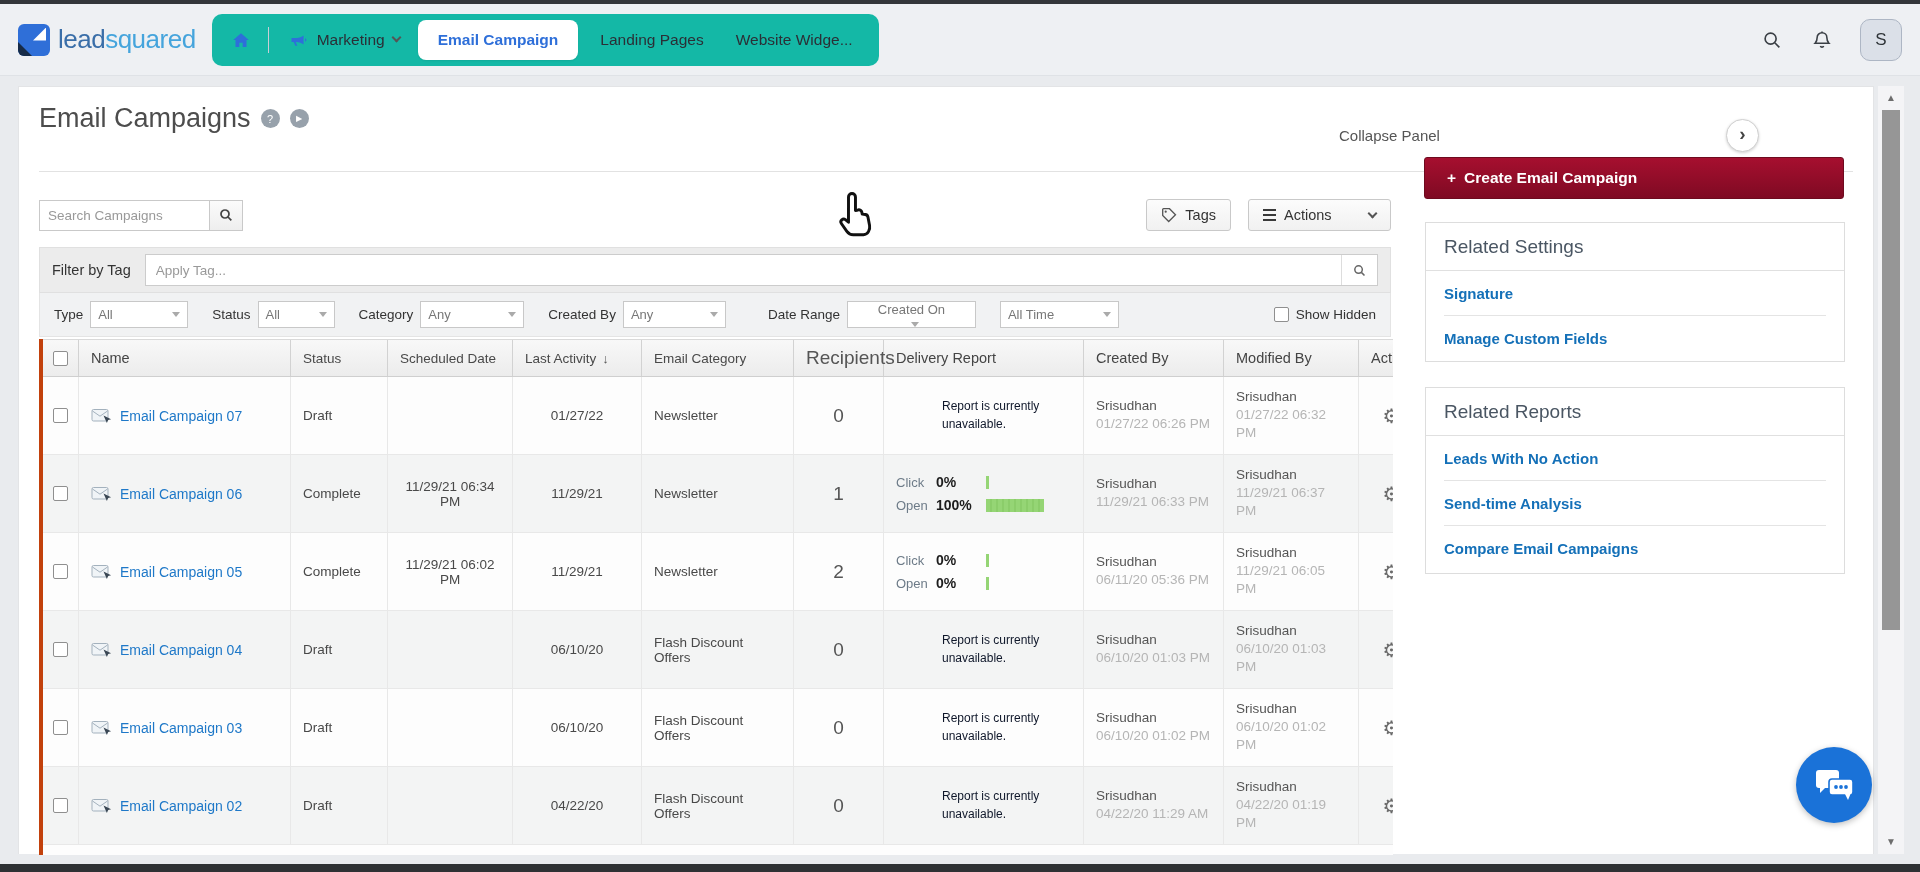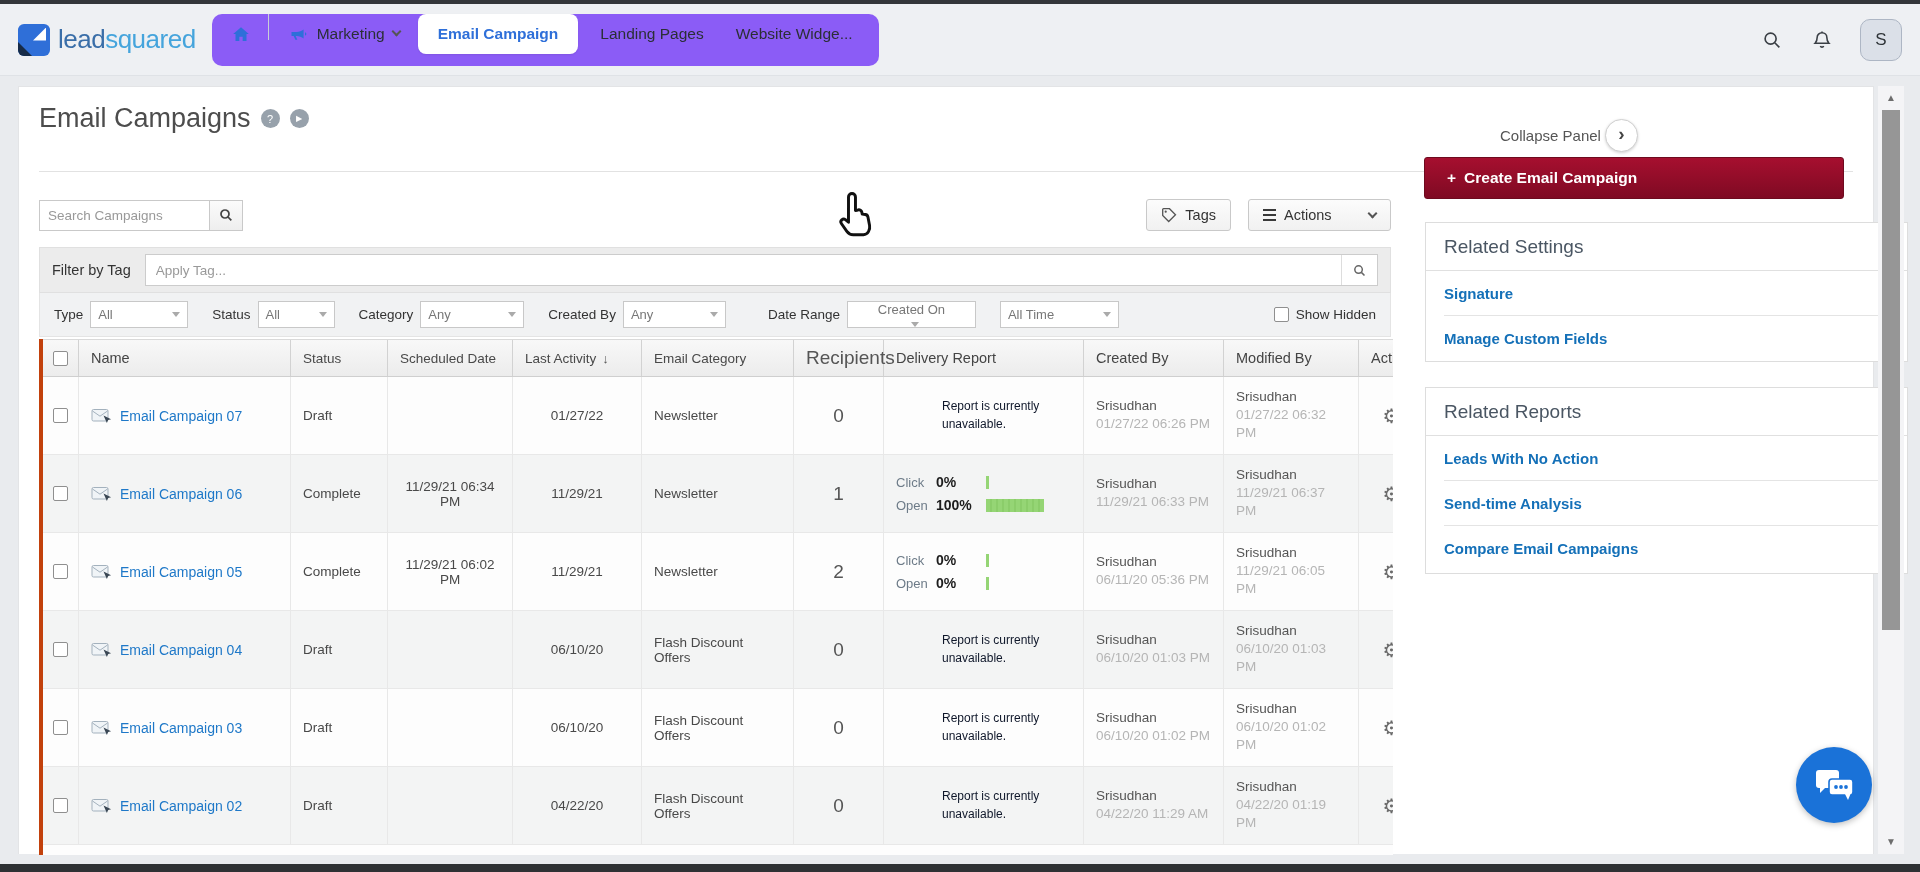--- a/index.html
+++ b/index.html
@@ -20,22 +20,22 @@
             display:flex; align-items:center; }
   .logo { display:flex; align-items:center; margin-left:18px; gap:8px; }
   .logo-mark { width:32px; height:32px; border-radius:6px; background:#2f6fd8; position:relative; overflow:hidden; }
   .logo-mark::before { content:""; position:absolute; left:0; bottom:0; border-left:14px solid #172b47;
                        border-top:14px solid transparent; }
   .logo-mark::after  { content:""; position:absolute; right:4px; top:4px; width:13px; height:13px;
                        background:#fff; clip-path:polygon(100% 0,100% 100%,0 100%); }
   .logo-text { font-size:26px; font-weight:500; letter-spacing:-0.5px; }
   .logo-text .lead { color:#3a6ea8;margin-top:8px; }
   .logo-text .squared { color:#45a4dc; }
-  .tabstrip { display:flex; align-items:flex-start; height:52px; margin-left:16px;
-              background:#8b5cf6; border-radius:10px; padding:0 10px; }
+  .tabstrip { display:flex; align-items:center; height:52px; margin-left:16px;
+              background:#14b8a6; border-radius:10px; padding:0 10px; }
   .home-seg { display:flex; align-items:center; justify-content:center; width:38px; height:40px; cursor:pointer; }
   .vdiv { width:1px; height:26px; background:#c9ced6; margin:0 8px; }
   .mkt { display:flex; align-items:center; gap:8px; padding:0 12px; height:40px; cursor:pointer;
          font-size:15.5px; color:#2b2f36; }
   .chev-down { width:7px; height:7px; border-right:2px solid #555; border-bottom:2px solid #555;
                transform:rotate(45deg); margin-top:-4px; }
   .tab { padding:0 16px; height:40px; display:flex; align-items:center; font-size:15.5px;
          color:#2b2f36; cursor:pointer; white-space:nowrap; }
   .tab.active { background:#fff; border-radius:8px; color:#2e6fd9; font-weight:bold;
                 box-shadow:0 1px 2px rgba(0,0,0,.08); margin:0 6px; padding:0 20px; }
@@ -133,31 +133,31 @@
   .bar { height:13px; background:#95d575; display:inline-block; }
   .bar-sm { width:3px; }
   .bar-lg { width:58px; background:repeating-linear-gradient(90deg,#95d575 0 4px,#8bcd6a 4px 6px); }
   .by-wrap { display:flex; flex-direction:column; gap:2px; }
   .by-name { font-size:13.5px; color:#555; }
   .by-date { font-size:13.5px; color:#b5b5b5; line-height:1.35; }
   .gear { font-size:20px; color:#6a6a6a; cursor:pointer; }
   .row-sliver { width:1382px; height:10px; background:#fdfdfd; }
 
   
-  .collapse-row { position:absolute; left:1500px; top:118px; width:420px; height:34px;
-                  display:flex; align-items:center; justify-content:flex-start; gap:4px; }
+  .collapse-row { position:absolute; left:1339px; top:118px; width:420px; height:34px;
+                  display:flex; align-items:center; justify-content:space-between; gap:12px; }
   .collapse-label { font-size:15px; color:#555; }
   .collapse-btn { width:33px; height:33px; border-radius:50%; background:#fff; border:1px solid #cfcfcf;
                   box-shadow:0 1px 3px rgba(0,0,0,.18); display:flex; align-items:center; justify-content:center;
                   font-size:19px; font-weight:bold; color:#444; cursor:pointer; padding-bottom:2px; }
   .create-btn { position:absolute; left:1424px; top:157px; width:420px; height:42px;
                 background:linear-gradient(#a60f2f,#7f0a23); border:1px solid #6e0a1f; border-radius:3px;
                 color:#fff; font-size:15.5px; font-weight:bold; display:flex; align-items:center;
                 padding-left:22px; gap:8px; cursor:pointer; }
-  .side-card { position:absolute; left:1425px; width:483px; background:#fff; border:1px solid #ddd; }
+  .side-card { position:absolute; left:1425px; width:420px; background:#fff; border:1px solid #ddd; }
   .side-card.settings { top:222px; height:140px; }
   .side-card.reports  { top:387px; height:187px; }
   .side-title { height:48px; display:flex; align-items:center; padding:0 18px; font-size:19px; color:#4a5663;
                 border-bottom:1px solid #e0e0e0; }
   .side-link { height:45px; display:flex; align-items:center; margin:0 18px; font-size:15px; font-weight:bold;
                color:#1470b8; cursor:pointer; border-bottom:1px solid #e4e4e4; text-decoration:none; }
   .side-link:last-child { border-bottom:none; }
 
   
   .chat-fab { position:absolute; left:1796px; top:747px; width:76px; height:76px; border-radius:50%;

